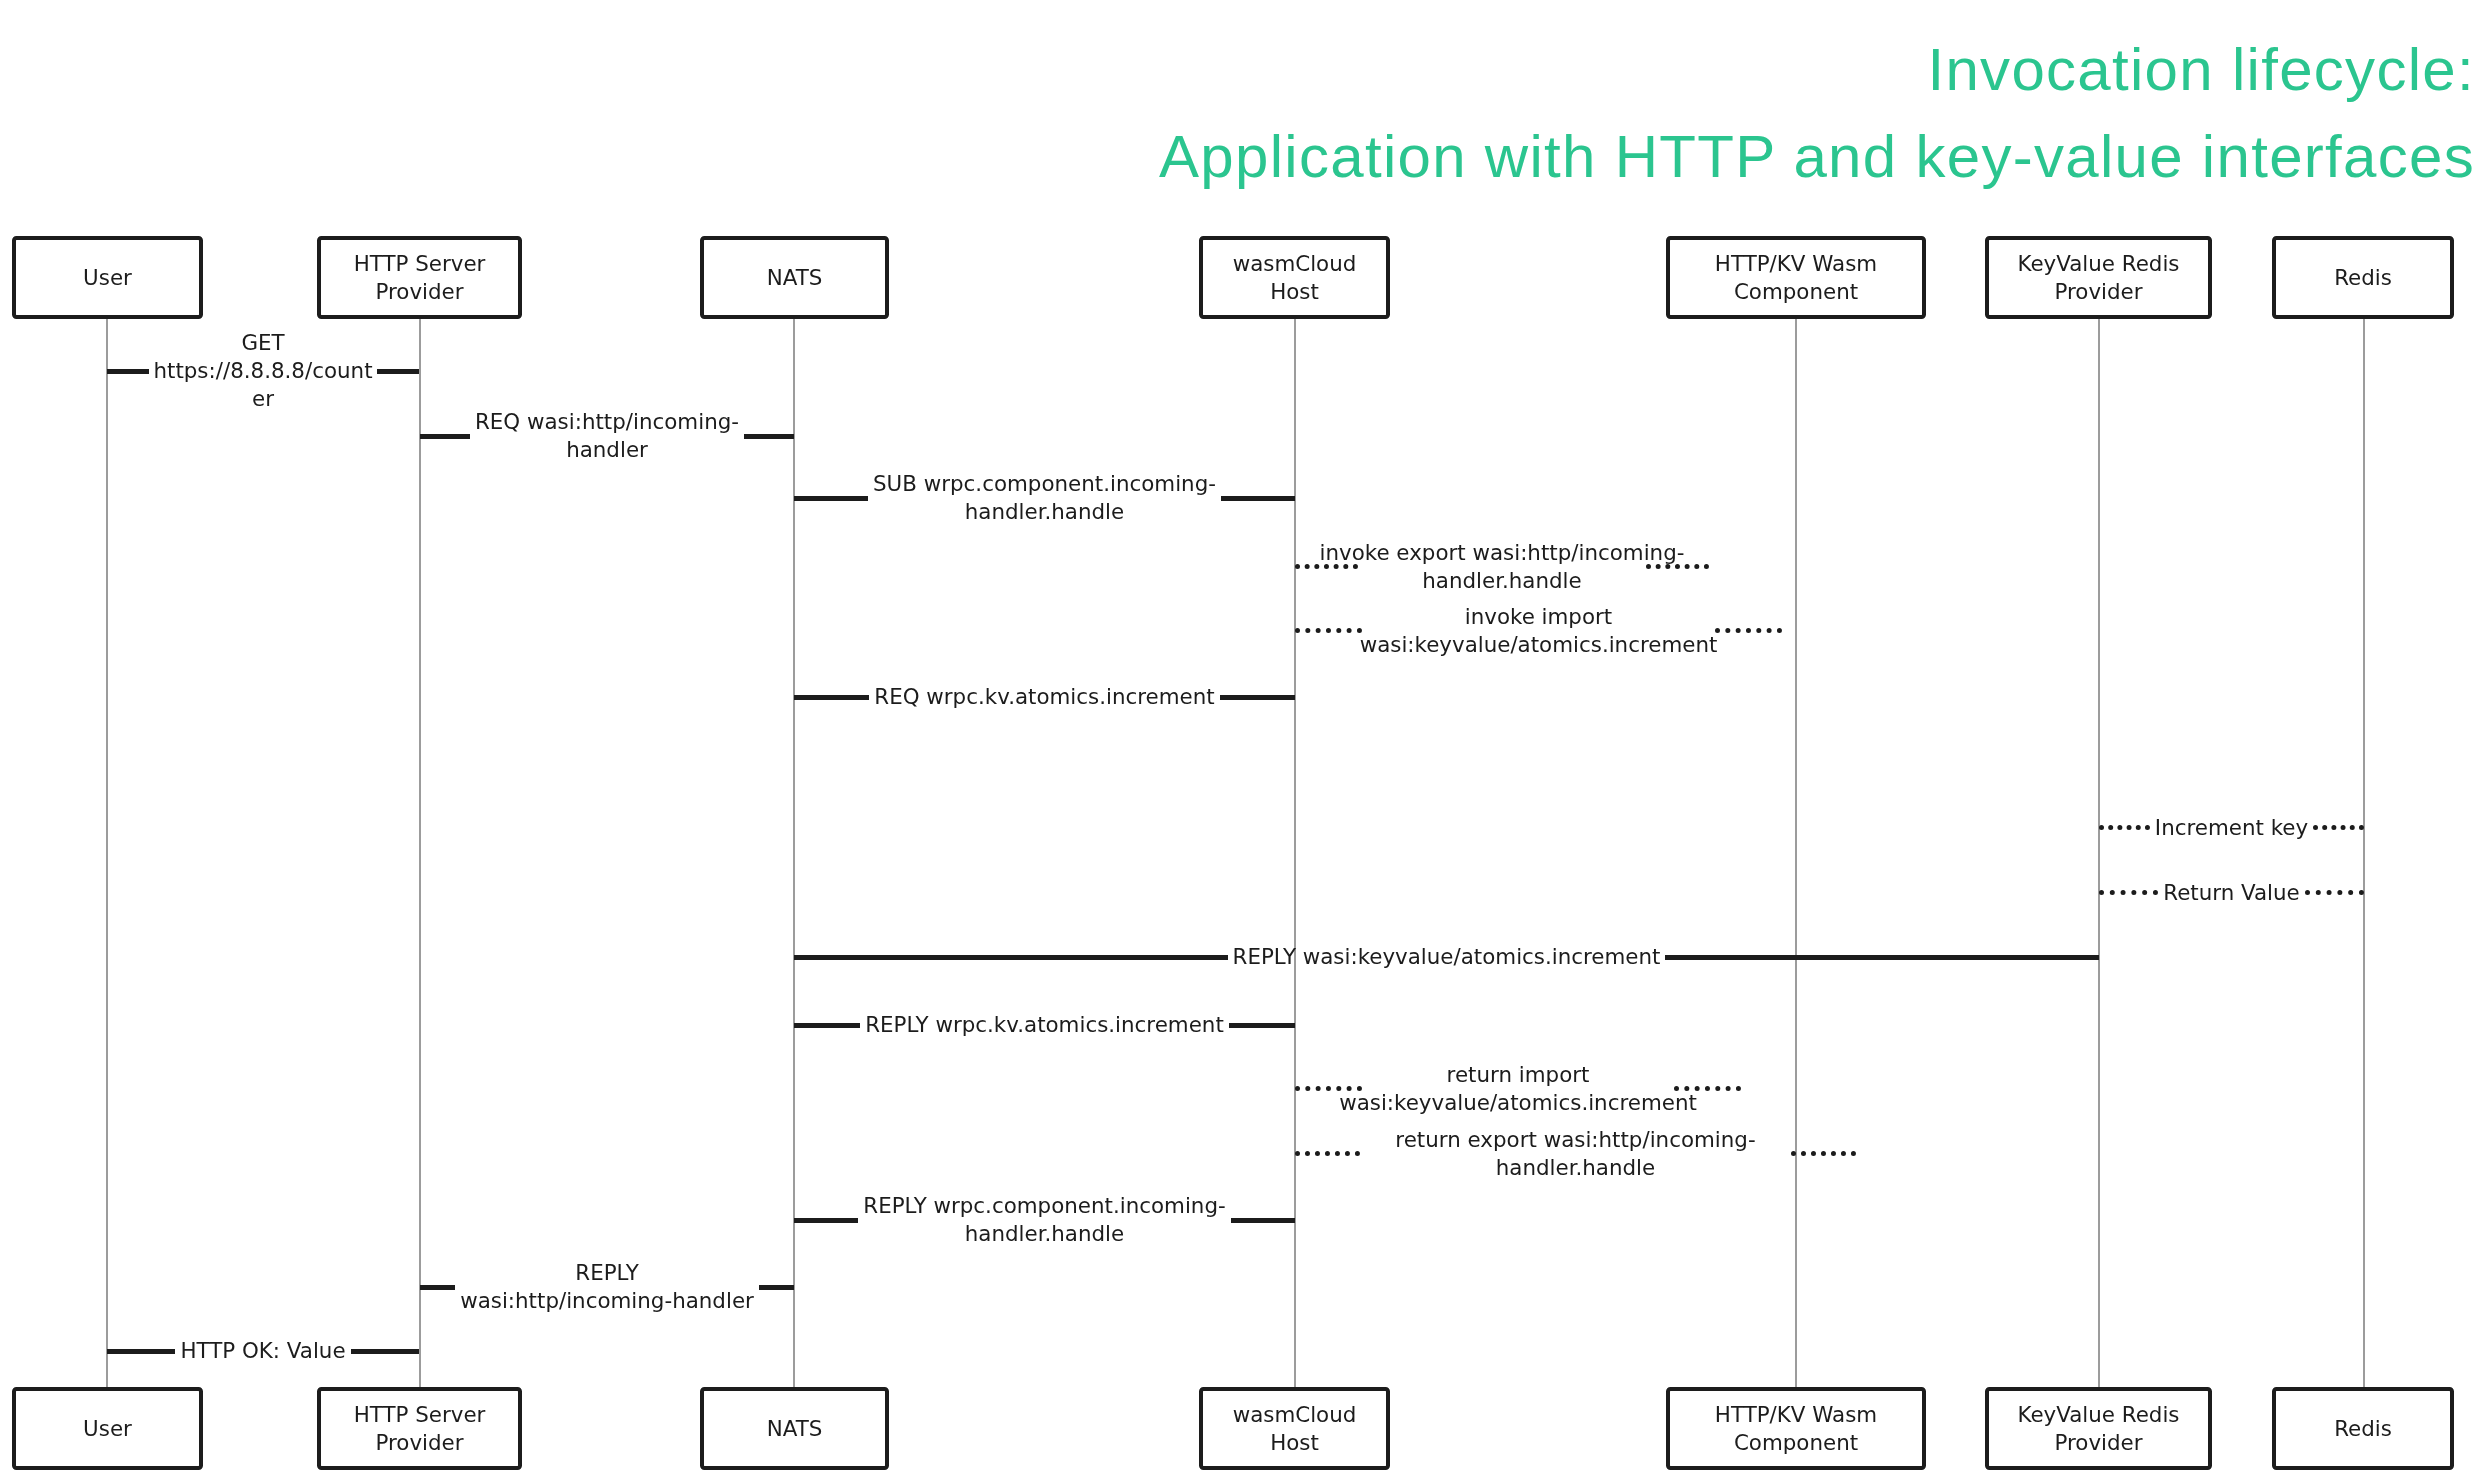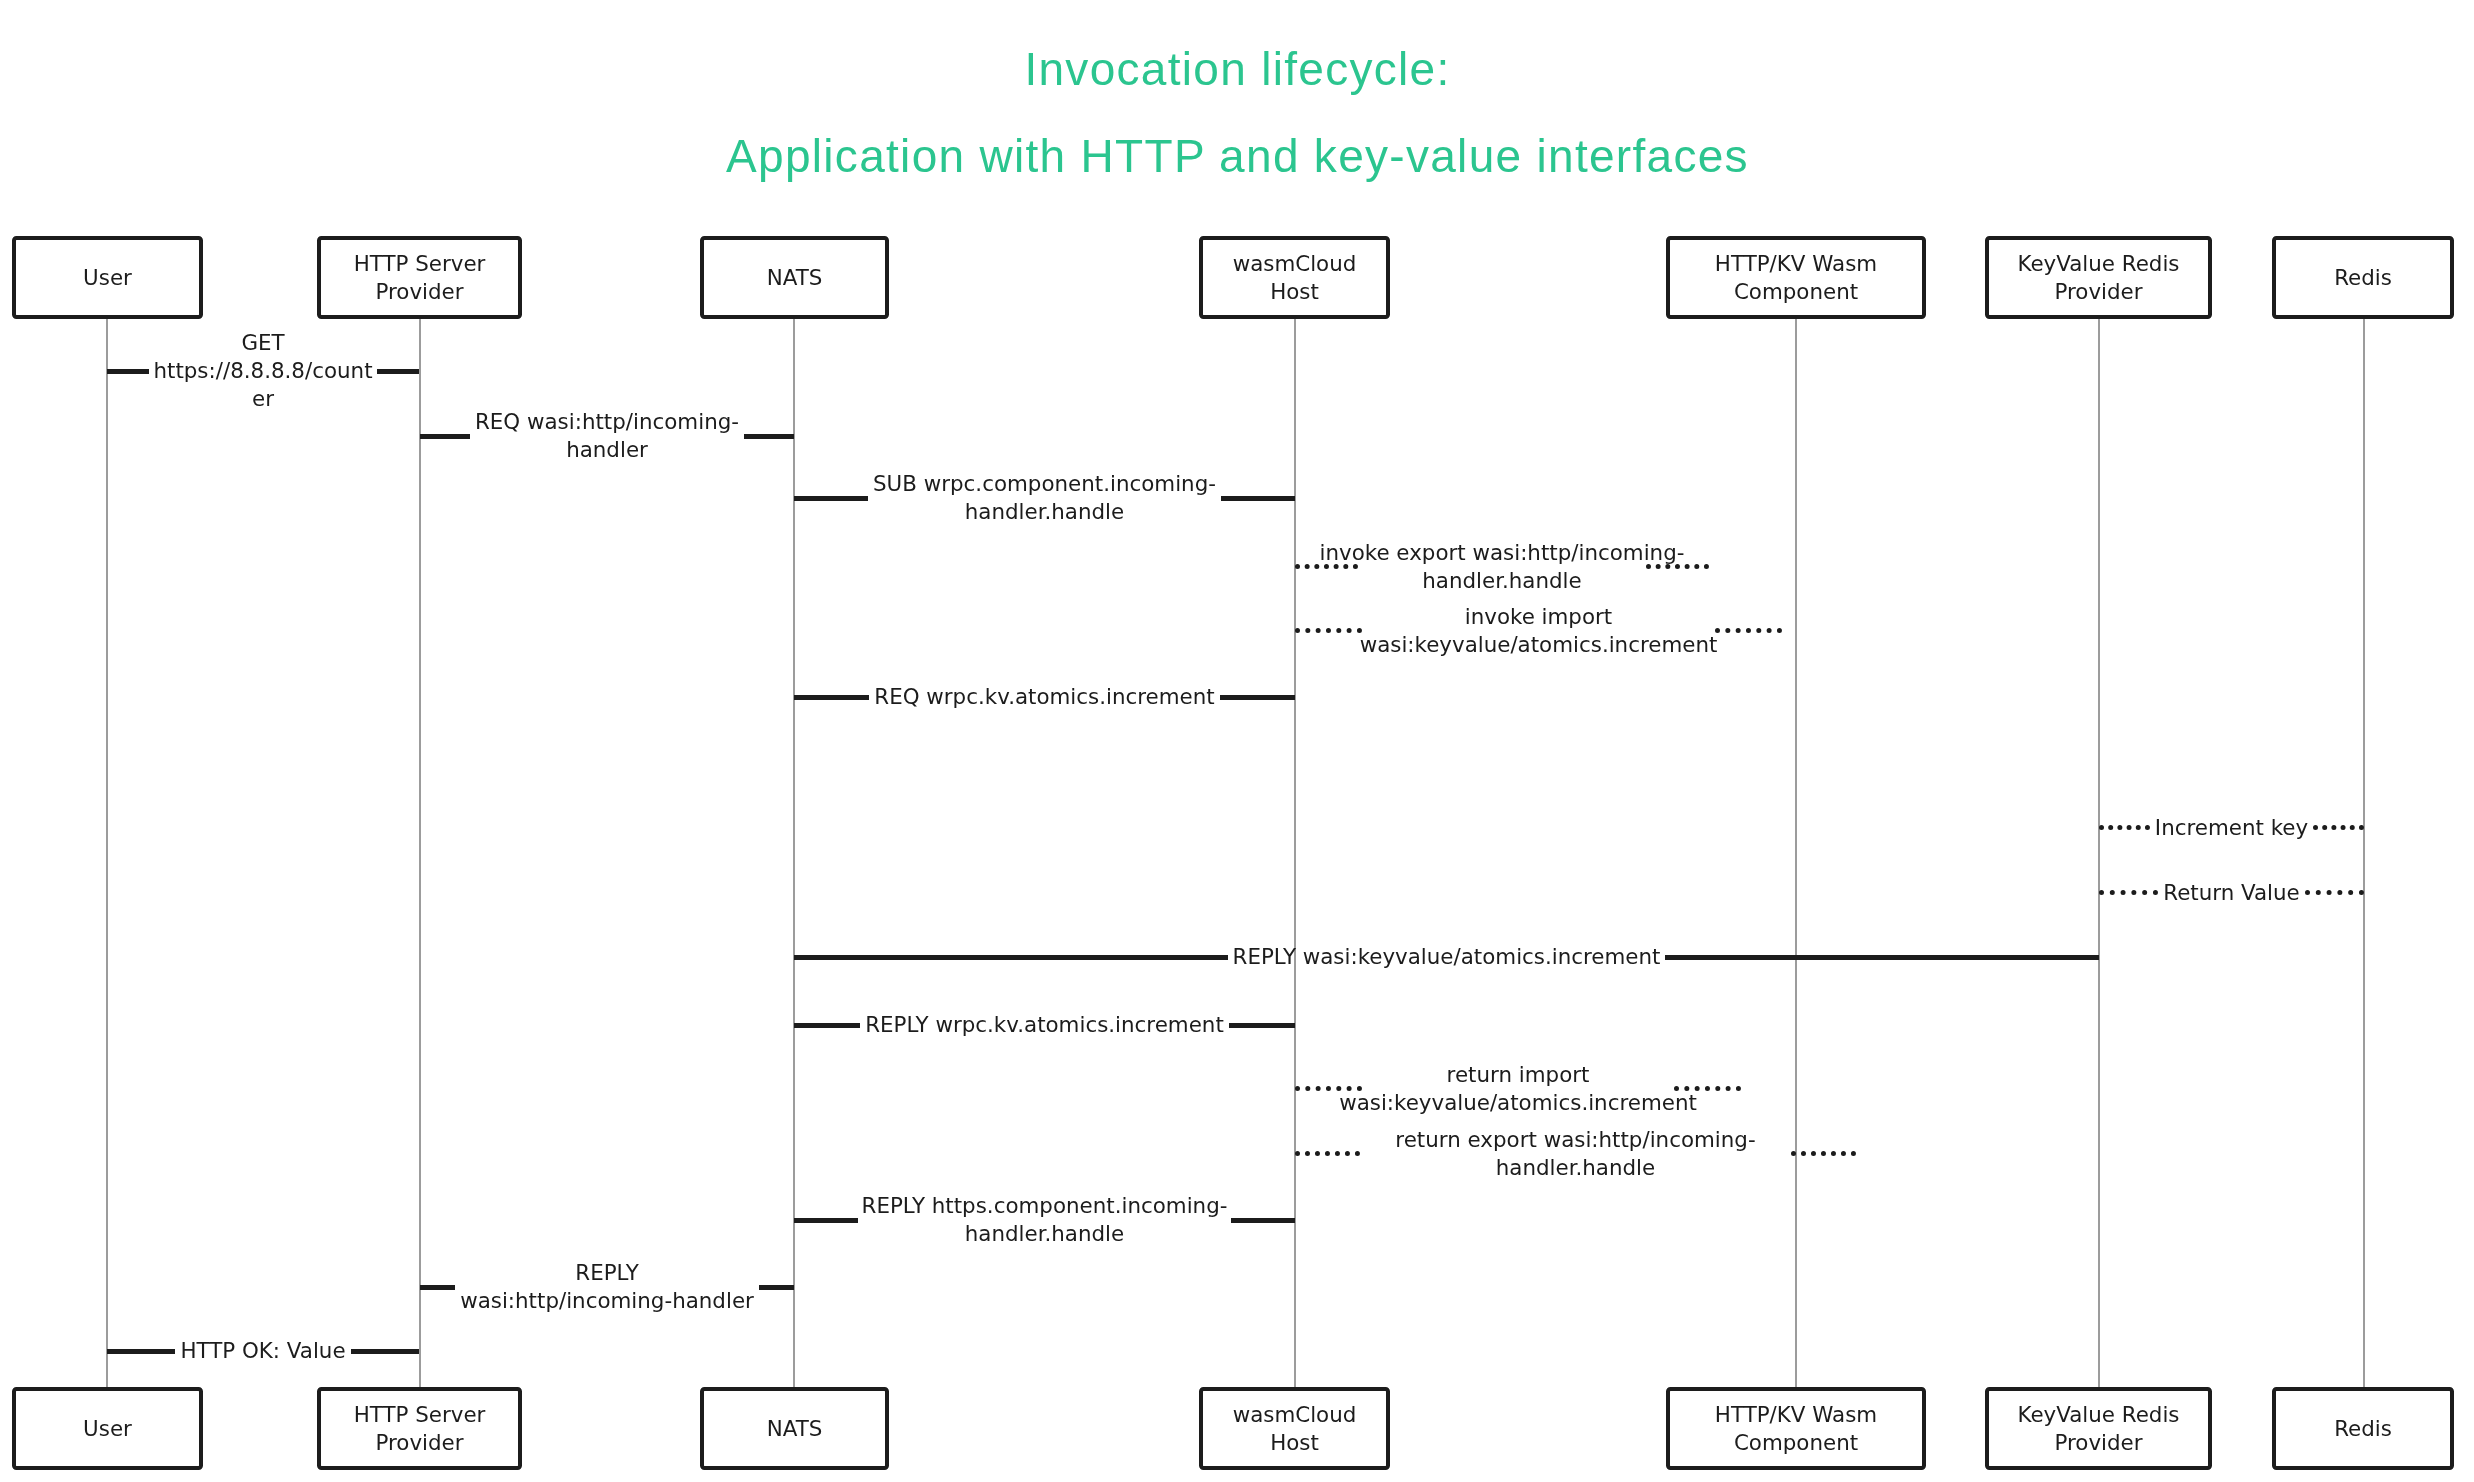--- a/index.html
+++ b/index.html
@@ -12,24 +12,24 @@
   #canvas{
     position:relative;
     width:2475px;height:1482px;
     background:var(--bg);
     font-family:"DejaVu Sans",sans-serif;
     color:var(--ink);
     overflow:hidden;
   }
   .title{
     position:absolute;top:26px;left:0;right:0;
-    text-align:center;
+    text-align:right;
     font-family:"Liberation Sans",sans-serif;
     font-weight:100;
-    font-size:46px;
+    font-size:60px;
     line-height:87px;
     letter-spacing:1.3px;
     color:var(--title-color);
   }
   .lifeline{
     position:absolute;
     width:1.9px;
     background:var(--lifeline);
     z-index:1;
   }
@@ -221,21 +221,21 @@
       <div class="mline right" style="width: 65px;"></div>
       <div class="mlabel">
         <div>return export wasi:http/incoming-</div>
         <div>handler.handle</div>
       </div>
     </div>
     <div class="msg solid" style="left: 794px; width: 501px; top: 1176px;">
       <div class="mline left" style="width: 64px;"></div>
       <div class="mline right" style="width: 64px;"></div>
       <div class="mlabel">
-        <div>REPLY https.component.incoming-</div>
+        <div>REPLY wrpc.component.incoming-</div>
         <div>handler.handle</div>
       </div>
     </div>
     <div class="msg solid" style="left: 107px; width: 312px; top: 1307px;">
       <div class="mline left" style="width: 68px;"></div>
       <div class="mline right" style="width: 68px;"></div>
       <div class="mlabel">
         <div>HTTP OK: Value</div>
       </div>
     </div>

